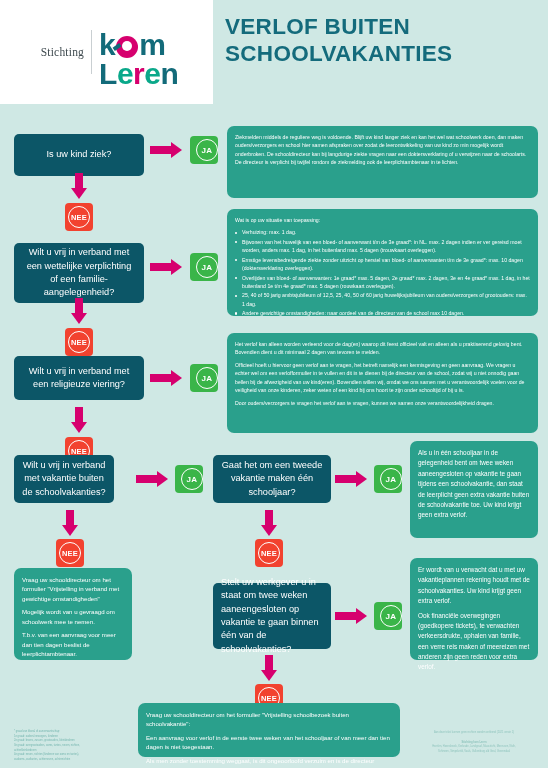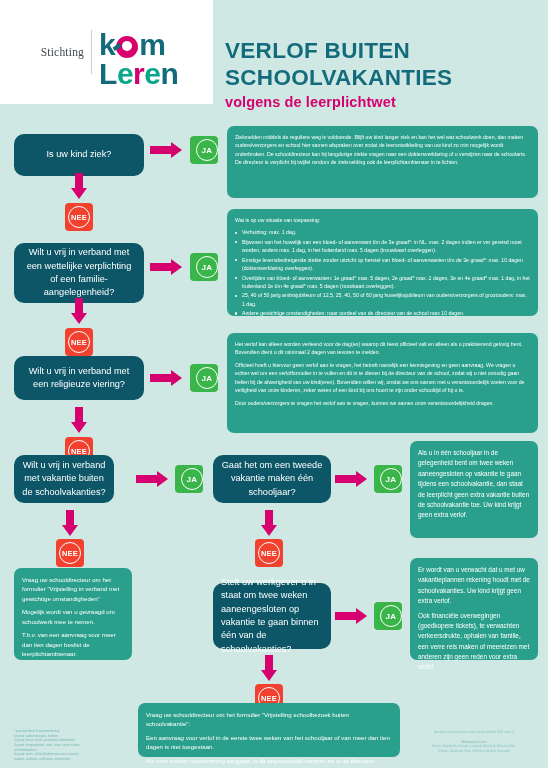--- a/index.html
+++ b/index.html
@@ -42,36 +42,36 @@
   .kl-o::after {
     content: ""; position: absolute; left: 6px; top: 5px;
     width: 10px; height: 10px; border-radius: 50%; background: #ffffff;
   }
   .kl-o::before {
     content: ""; position: absolute; left: -3px; top: 9px;
     width: 8px; height: 4px; background: #136b7a; transform: rotate(-35deg);
   }
 
   .title-wrap {
-    position: absolute; left: 225px; top: 14px; width: 310px; margin-top: 24px;
+    position: absolute; left: 225px; top: 14px; width: 310px;
   }
   .title-line {
     font-size: 22.5px; font-weight: bold; color: #146b7c;
     letter-spacing: .3px; line-height: 1.18;
   }
   .subtitle {
     margin-top: 3px;
     font-size: 14.5px; font-weight: bold; color: #d6006e; letter-spacing: .1px;
   }
 
   
   .qbox {
     position: absolute;
     background: #0c5667;
-    border-radius: 10px;
+    border-radius: 5px;
     color: #ffffff;
     font-size: 9.2px;
     line-height: 1.45;
     text-align: center;
     display: flex; align-items: center; justify-content: center;
     padding: 21px 8px;
   }
   .qbox.left-align { text-align: left; justify-content: flex-start; }
 
   .panel {
@@ -165,21 +165,20 @@
         <div class="logo-divider"></div>
         <div class="kom-leren">
           <div class="kl-row"><span class="c-teal">k</span><span class="kl-o"></span><span class="c-teal">m</span></div>
           <div class="kl-row"><span class="c-teal">L</span><span class="c-green">e</span><span class="c-pink">r</span><span class="c-green">e</span><span class="c-teal">n</span></div>
         </div>
       </div>
     </div>
     <div class="title-wrap">
       <div class="title-line">VERLOF BUITEN</div>
       <div class="title-line">SCHOOLVAKANTIES</div>
-      <div class="subtitle">volgens de leerplichtwet</div>
     </div>
   </div>
 
   <div class="qbox" style="left:14px; top:134px; width:130px; height:32px;">Is uw kind ziek?</div>
   <div class="arrow-r" style="left:150px; top:142px; width:34px; height:16px;">
     <div class="shaft"></div>
       <div class="head"></div>
   </div>
   <div class="ja" style="left:190px; top:136px;">
     <div class="ring">JA</div>

